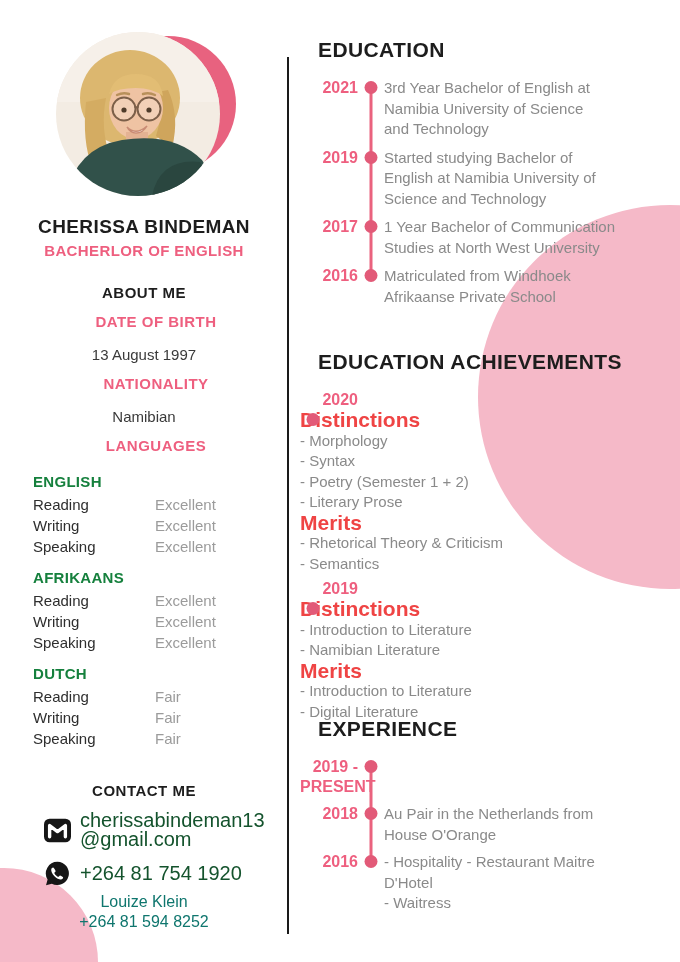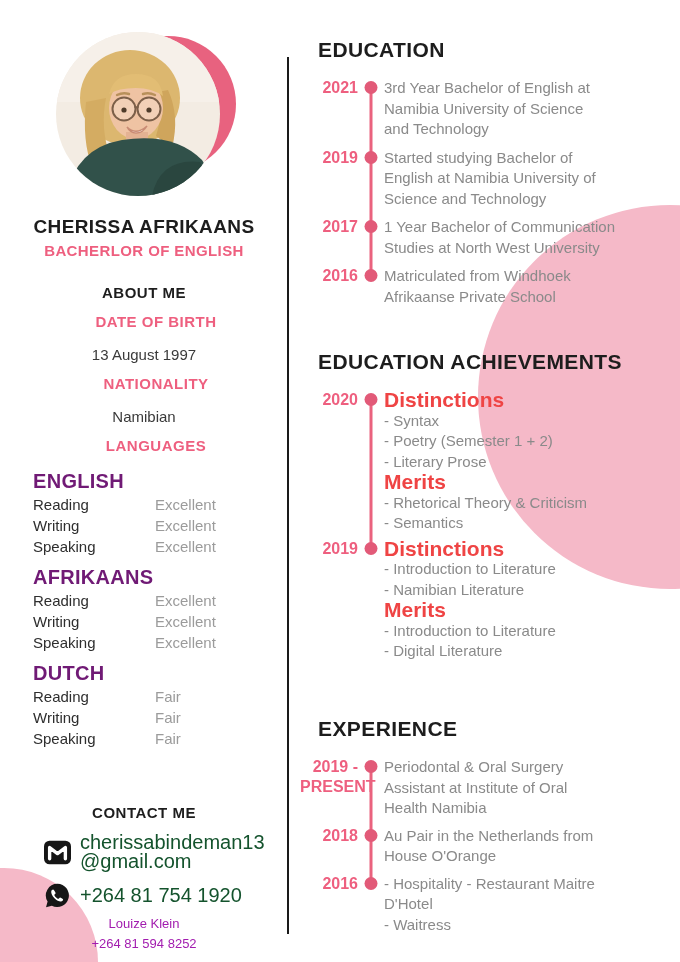--- a/index.html
+++ b/index.html
@@ -28,42 +28,42 @@
 
   .about-block { top:284px; }
   .sub-h { font-size:15px; font-weight:bold; color:#1d1d1d; letter-spacing:.5px; line-height:18px; }
   .pink-h { font-size:15px; font-weight:bold; color:#ee5f7f; letter-spacing:.5px; line-height:18px; }
   .val { font-size:15px; color:#3a3a3a; line-height:18px; }
   .about-block .pink-h { margin-top:11px;padding-left:24px; }
   .about-block .val { margin-top:15px; }
 
   .lang-block { position:absolute; left:33px; top:472px; width:226px; z-index:4; text-align:left; }
   .lang-group { margin-bottom:11px; }
-  .lang-name { font-size:20px; font-weight:bold; color:#701a75; letter-spacing:.3px; line-height:19px; margin-bottom:3px; }
+  .lang-name { font-size:15px; font-weight:bold; color:#15803d; letter-spacing:.3px; line-height:19px; margin-bottom:3px; }
   .lang-row { display:flex; font-size:15px; line-height:21px; }
   .lang-row .lbl { width:122px; color:#2e2e2e; }
   .lang-row .lvl { color:#9b9b9b;text-align:right; }
 
-  .contact-block { top:804px; }
+  .contact-block { top:782px; }
   .contact-row { display:flex; align-items:center; text-align:left; margin-left:44px; margin-top:11px; }
   .contact-row .icon { width:27px; height:27px; flex:none; margin-right:9px; }
   .contact-row .txt { font-size:20px; color:#14532d; line-height:19px; }
   .ref-h { margin-top:13px; }
-  .ref-val { font-size:13px; color:#a21caf; line-height:20px; margin-top:5px; }
+  .ref-val { font-size:16px; color:#0f766e; line-height:20px; margin-top:5px; }
 
   
   .section { position:absolute; left:300px; width:372px; z-index:4; }
   .sec-h { font-size:21px; font-weight:bold; color:#1d1d1d; letter-spacing:.4px; line-height:24px; padding-left:18px; }
   .sec-education { top:38px; }
   .sec-achievements { top:350px; }
   .sec-experience { top:717px; }
   .timeline { margin-top:16px; }
   .tl-item { display:flex; }
   .sec-education .tl-item { margin-bottom:8px; }
-  .sec-achievements .tl-item { margin-bottom:5px; }
+  .sec-achievements .tl-item { margin-bottom:5px;flex-direction:column; }
   .sec-experience .tl-item { margin-bottom:7px; }
   .tl-year { width:58px; flex:none; text-align:right; font-size:16px; font-weight:bold; color:#ee5f7f; line-height:20px; }
   .tl-rail { width:26px; flex:none; position:relative; }
   .tl-dot { position:absolute; top:3px; left:50%; transform:translateX(-50%); width:13px; height:13px;
             border-radius:50%; background:#e25a78; z-index:1; }
   .tl-item:not(:last-child) .tl-rail::before {
     content:""; position:absolute; left:50%; transform:translateX(-50%);
     top:9px; height:calc(100% + 6px); width:3px; background:#ea627e;
   }
   .tl-text { flex:1; font-size:15px; color:#8a8a8a; line-height:20.5px; padding-top:0; }
@@ -98,21 +98,21 @@
       <path d="M79 76 Q80.5 74.5 82 76" fill="none" stroke="#7c5f49" stroke-width="2"></path>
       <circle cx="68" cy="78" r="2.6" fill="#4f3c2b"></circle>
       <circle cx="93" cy="78" r="2.6" fill="#4f3c2b"></circle>
       <path d="M61 63 Q67 60 73 62" fill="none" stroke="#b8905a" stroke-width="2.4" stroke-linecap="round"></path>
       <path d="M87 62 Q93 60 99 63" fill="none" stroke="#b8905a" stroke-width="2.4" stroke-linecap="round"></path>
       <path d="M71 95 Q80 104 91 94 Q87 101 80 101 Q74 101 71 95 Z" fill="#ffffff" stroke="#c98b74" stroke-width="1.4"></path>
     </svg>
   </div>
 
   <div class="left-block name-block">
-    <div class="name">CHERISSA AFRIKAANS</div>
+    <div class="name">CHERISSA BINDEMAN</div>
     <div class="role">BACHERLOR OF ENGLISH</div>
   </div>
 
   <div class="left-block about-block">
     <div class="sub-h">ABOUT ME</div>
     <div class="pink-h">DATE OF BIRTH</div>
     <div class="val">13 August 1997</div>
     <div class="pink-h">NATIONALITY</div>
     <div class="val">Namibian</div>
     <div class="pink-h">LANGUAGES</div>
@@ -253,20 +253,21 @@
     <div class="sec-h">EDUCATION ACHIEVEMENTS</div>
     <div class="timeline">
 
       <div class="tl-item">
         <div class="tl-year">2020</div>
         <div class="tl-rail">
             <span class="tl-dot"></span>
           </div>
         <div class="tl-text">
           <div class="grp-title">Distinctions</div>
+          <div class="ln">- Morphology</div>
           <div class="ln">- Syntax</div>
           <div class="ln">- Poetry (Semester 1 + 2)</div>
           <div class="ln">- Literary Prose</div>
           <div class="grp-title">Merits</div>
           <div class="ln">- Rhetorical Theory &amp; Criticism</div>
           <div class="ln">- Semantics</div>
         </div>
       </div>
 
       <div class="tl-item">
@@ -292,25 +293,20 @@
     <div class="timeline">
 
       <div class="tl-item">
         <div class="tl-year">
           <div>2019 -</div>
           <div>PRESENT</div>
         </div>
         <div class="tl-rail">
             <span class="tl-dot"></span>
           </div>
-        <div class="tl-text">
-          <div class="ln">Periodontal &amp; Oral Surgery</div>
-          <div class="ln">Assistant at Institute of Oral</div>
-          <div class="ln">Health Namibia</div>
-        </div>
       </div>
 
       <div class="tl-item">
         <div class="tl-year">2018</div>
         <div class="tl-rail">
             <span class="tl-dot"></span>
           </div>
         <div class="tl-text">
           <div class="ln">Au Pair in the Netherlands from</div>
           <div class="ln">House O'Orange</div>

